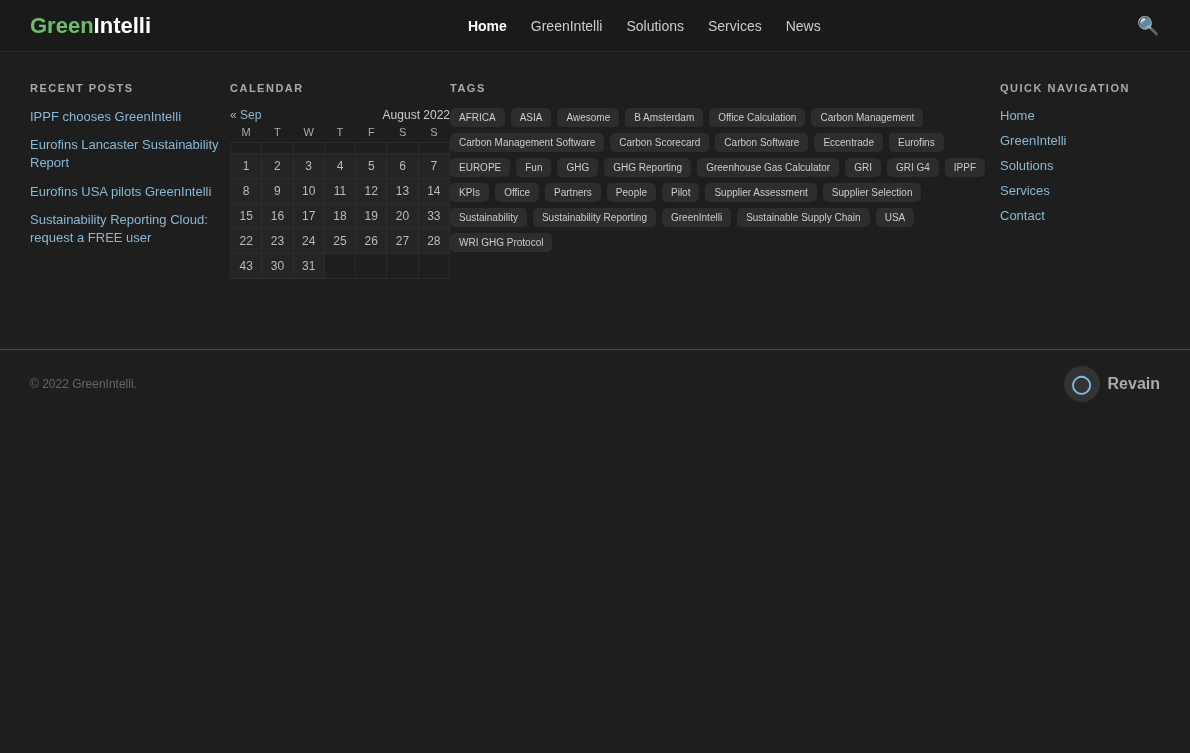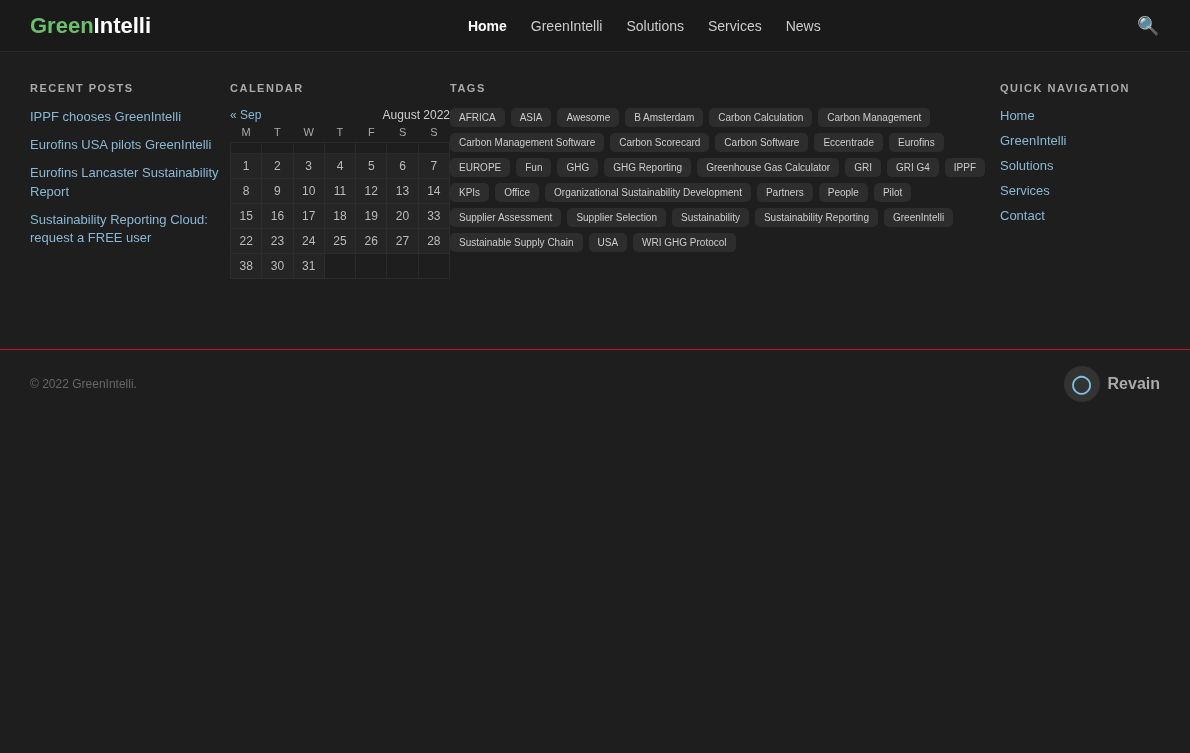--- a/index.html
+++ b/index.html
@@ -213,22 +213,22 @@
   </nav>
   <div class="search-icon-wrap">🔍</div>
 </header>
 
 <div class="main-content">
 
   <div class="recent-posts">
     <div class="section-title">RECENT POSTS</div>
     <ul>
       <li><a href="#">IPPF chooses GreenIntelli</a></li>
+      <li><a href="#">Eurofins Lancaster Sustainability Report</a></li>
       <li><a href="#">Eurofins USA pilots GreenIntelli</a></li>
-      <li><a href="#">Eurofins Lancaster Sustainability Report</a></li>
       <li><a href="#">Sustainability Reporting Cloud: request a FREE user</a></li>
     </ul>
   </div>
 
   <div class="calendar-section">
     <div class="section-title">CALENDAR</div>
     <div class="calendar-nav">
       <a href="#">« Sep</a>
       <span class="month-title">August 2022</span>
     </div>
@@ -285,58 +285,57 @@
             <tr>
               <td>22</td>
               <td>23</td>
               <td>24</td>
               <td>25</td>
               <td>26</td>
               <td>27</td>
               <td>28</td>
             </tr>
             <tr>
-              <td>38</td>
+              <td>43</td>
               <td>30</td>
               <td>31</td>
               <td class="empty"></td>
               <td class="empty"></td>
               <td class="empty"></td>
               <td class="empty"></td>
             </tr>
           </tbody>
       </table>
     </div>
   </div>
 
   <div class="tags-section">
     <div class="section-title">TAGS</div>
     <div class="tags-wrap" id="tags-wrap">
     <a href="#" class="tag">AFRICA</a>
         <a href="#" class="tag">ASIA</a>
         <a href="#" class="tag">Awesome</a>
         <a href="#" class="tag">B Amsterdam</a>
-        <a href="#" class="tag">Carbon Calculation</a>
+        <a href="#" class="tag">Office Calculation</a>
         <a href="#" class="tag">Carbon Management</a>
         <a href="#" class="tag">Carbon Management Software</a>
         <a href="#" class="tag">Carbon Scorecard</a>
         <a href="#" class="tag">Carbon Software</a>
         <a href="#" class="tag">Eccentrade</a>
         <a href="#" class="tag">Eurofins</a>
         <a href="#" class="tag">EUROPE</a>
         <a href="#" class="tag">Fun</a>
         <a href="#" class="tag">GHG</a>
         <a href="#" class="tag">GHG Reporting</a>
         <a href="#" class="tag">Greenhouse Gas Calculator</a>
         <a href="#" class="tag">GRI</a>
         <a href="#" class="tag">GRI G4</a>
         <a href="#" class="tag">IPPF</a>
         <a href="#" class="tag">KPIs</a>
         <a href="#" class="tag">Office</a>
-        <a href="#" class="tag">Organizational Sustainability Development</a>
         <a href="#" class="tag">Partners</a>
         <a href="#" class="tag">People</a>
         <a href="#" class="tag">Pilot</a>
         <a href="#" class="tag">Supplier Assessment</a>
         <a href="#" class="tag">Supplier Selection</a>
         <a href="#" class="tag">Sustainability</a>
         <a href="#" class="tag">Sustainability Reporting</a>
         <a href="#" class="tag">GreenIntelli</a>
         <a href="#" class="tag">Sustainable Supply Chain</a>
         <a href="#" class="tag">USA</a>

